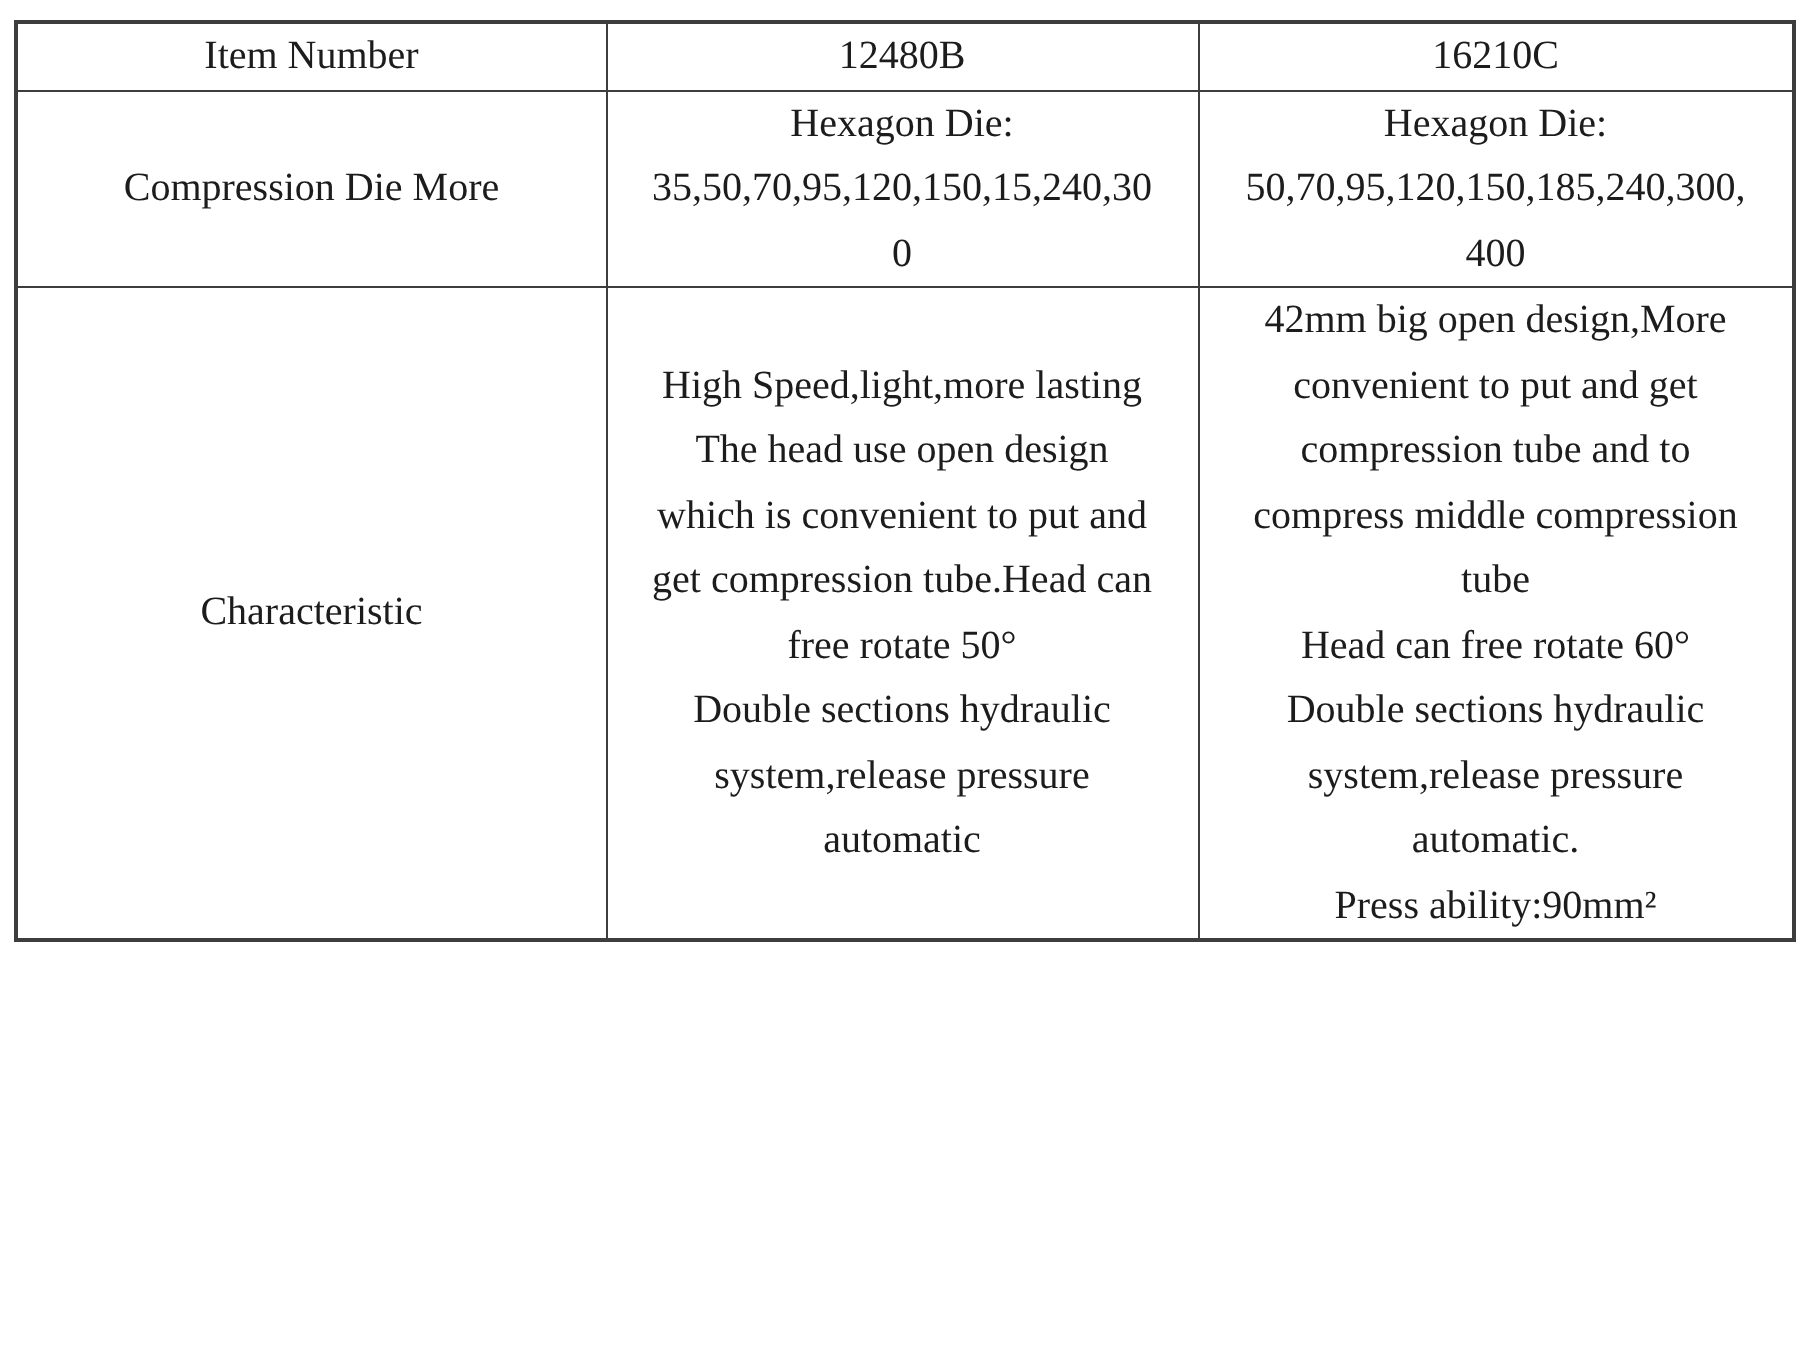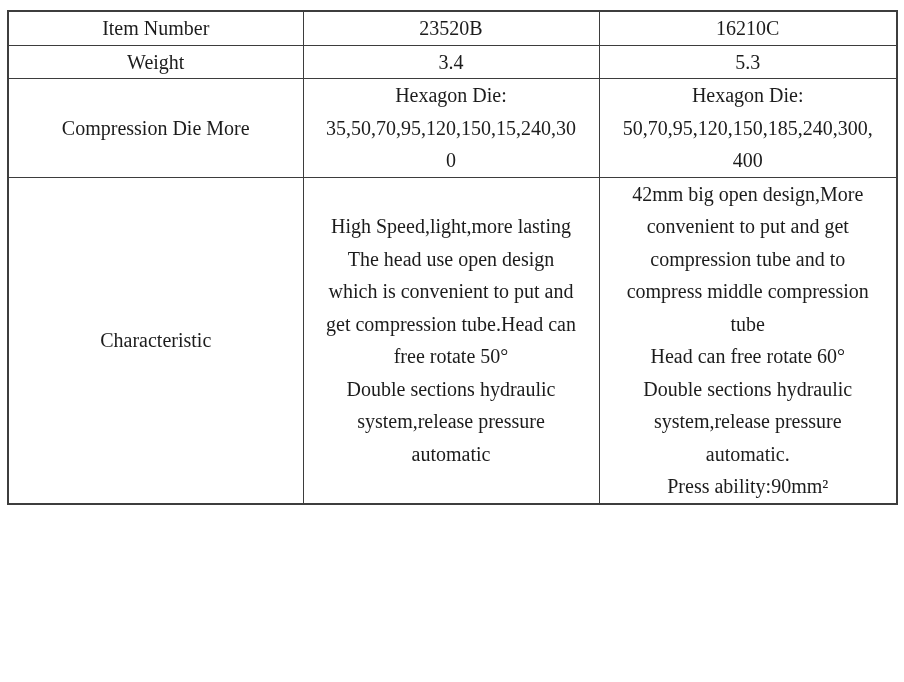--- a/index.html
+++ b/index.html
@@ -47,27 +47,22 @@
 <div class="page">
   <table class="spec">
     <colgroup>
       <col style="width:295px">
       <col style="width:296px">
       <col style="width:298px">
     </colgroup>
     <tbody>
       <tr class="r-s">
         <td>Item Number</td>
-        <td>23520B</td>
+        <td>12480B</td>
         <td>16210C</td>
-      </tr>
-      <tr class="r-s3">
-        <td>Weight</td>
-        <td>3.4</td>
-        <td>5.3</td>
       </tr>
       <tr class="r-l">
         <td>Compression Die More</td>
         <td>Hexagon Die:
 35,50,70,95,120,150,15,240,30
 0</td>
         <td>Hexagon Die:
 50,70,95,120,150,185,240,300,
 400</td>
       </tr>

